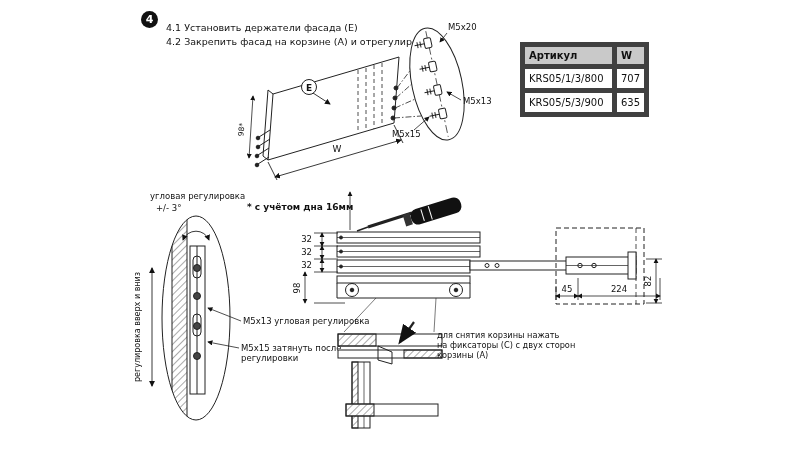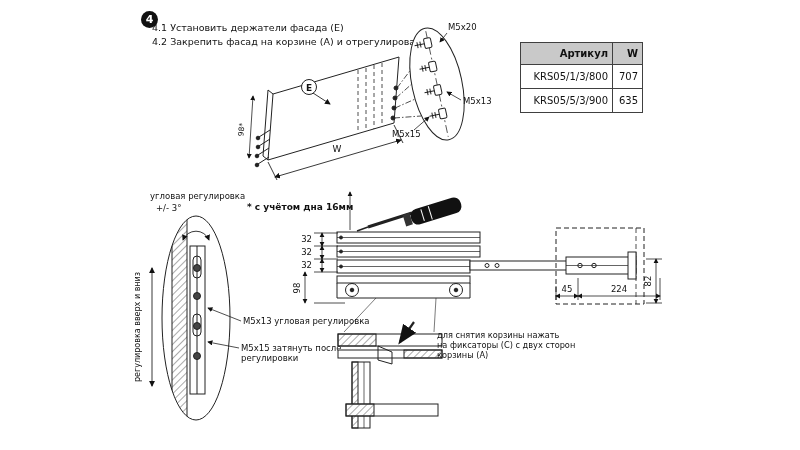--- a/index.html
+++ b/index.html
@@ -12,29 +12,29 @@
     overflow:hidden;
   }
   .step-badge {
     position:absolute; left:141px; top:11px;
     width:17px; height:17px; border-radius:50%;
     background:#111; color:#fff;
     font-size:11px; font-weight:bold;
     display:flex; align-items:center; justify-content:center;
   }
   .instr {
-    position:absolute; left:152px; top:21px;
+    position:absolute; left:166px; top:21px;
     font-size:9.5px; line-height:14px; white-space:nowrap;
   }
   .parts-table {
     position:absolute; left:520px; top:42px;
     border-collapse:collapse; font-size:10px;
   }
   .parts-table th, .parts-table td {
-    border:1px solid #404040; text-align:right;
+    border:5px solid #404040; text-align:left;
     background:#fff; padding:0 4px;
   }
   .parts-table th { background:#c9c9c9; font-weight:bold; height:22px; }
   .parts-table td { height:24px; }
   .parts-table .art { width:92px; }
   .parts-table .wv  { width:30px; }
   svg.canvas { position:absolute; left:0; top:0; }
   svg text { font-family:"DejaVu Sans", sans-serif; fill:#111; stroke:none; }
 </style>
 </head>

